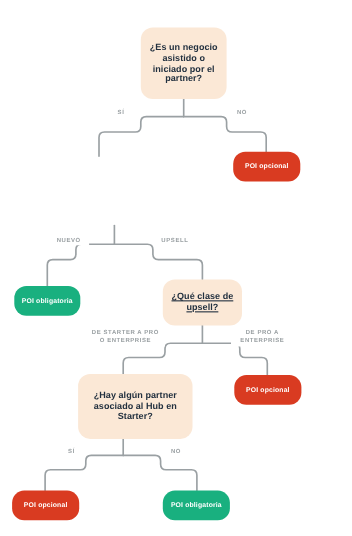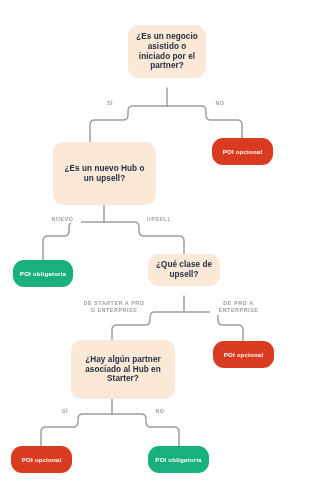--- a/index.html
+++ b/index.html
@@ -108,37 +108,34 @@
       <path d="M184,312 L155,312 Q150,312 150,317 L150,320 Q150,325 145,325 L117,325 Q112,325 112,330 L112,340"></path>
       <path d="M184,312 L213,312 Q218,312 218,317 L218,320 Q218,325 223,325 L238,325 Q243,325 243,330 L243,341"></path>
 
       <path d="M112,399 L112,414"></path>
 
       <path d="M112,414 L83,414 Q78,414 78,419 L78,422 Q78,427 73,427 L46,427 Q41,427 41,432 L41,446"></path>
       <path d="M112,414 L141,414 Q146,414 146,419 L146,422 Q146,427 151,427 L174,427 Q179,427 179,432 L179,446"></path>
     </g>
   </svg>
 
-  <div class="node node-question" style="left:128px; top:25px; width:78px; height:53px;">
+  <div class="node node-question" style="left:128px; top:25px; width:78px; height:65px;">
     <span>¿Es un negocio asistido o iniciado por el partner?</span>
   </div>
 
   <div class="node node-red" style="left:212px; top:138px; width:61px; height:27px;">
     <span>POI opcional</span>
   </div>
 
-  <div class="node node-question" style="left:53px; top:142px; width:103px; height:63px;">
-    <span>¿Es un nuevo Hub o un upsell?</span>
-  </div>
 
   <div class="node node-green" style="left:13px; top:260px; width:60px; height:27px;">
     <span>POI obligatoria</span>
   </div>
 
-  <div class="node node-question" style="left:148px; top:254px; width:72px; height:32px;">
+  <div class="node node-question" style="left:148px; top:254px; width:72px; height:42px;text-decoration:underline;">
     <span>¿Qué clase de upsell?</span>
   </div>
 
   <div class="node node-red" style="left:213px; top:341px; width:61px; height:27px;">
     <span>POI opcional</span>
   </div>
 
   <div class="node node-question" style="left:71px; top:340px; width:104px; height:59px;">
     <span>¿Hay algún partner asociado al Hub en Starter?</span>
   </div>

